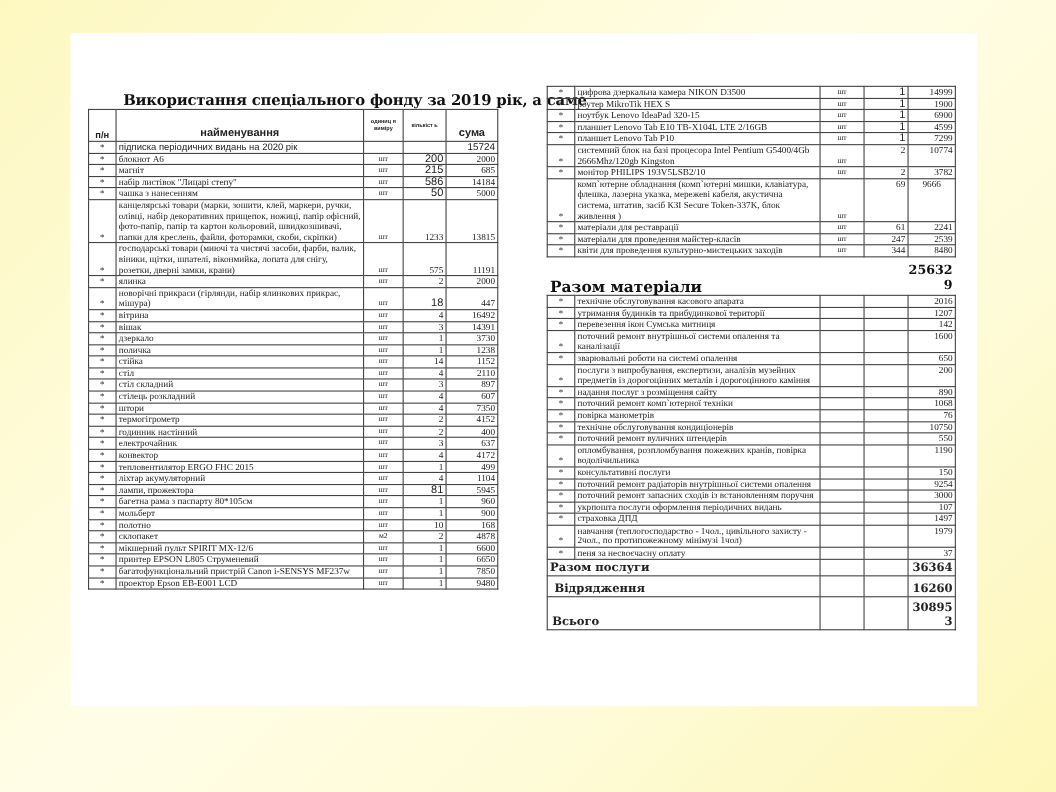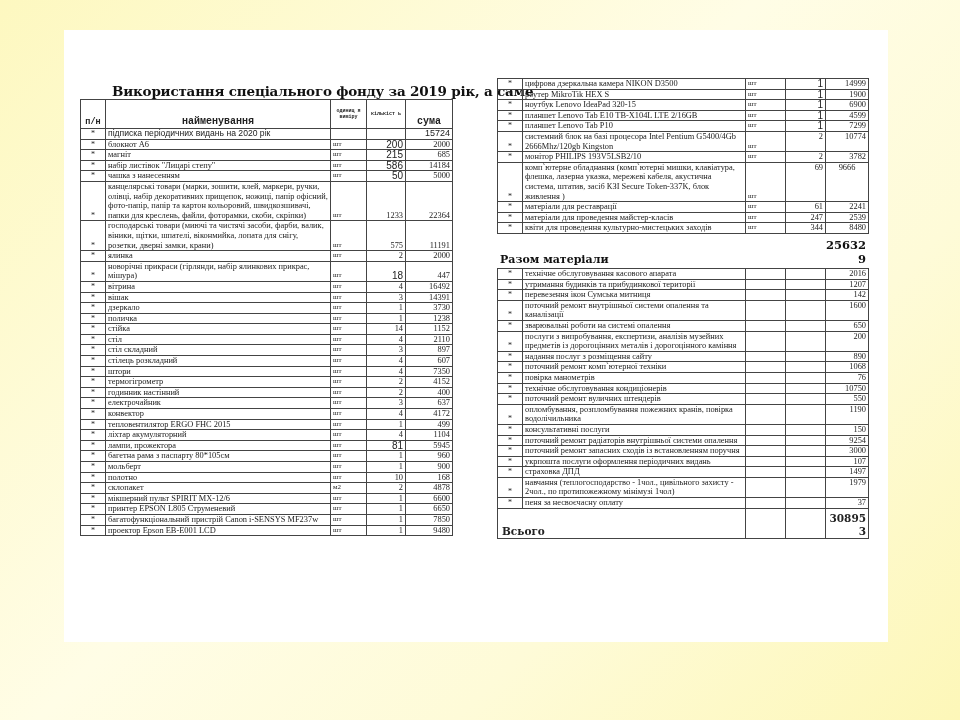--- a/index.html
+++ b/index.html
@@ -14,34 +14,34 @@
   }
   .title {
     position:absolute; left:112px; top:83px; width:350px;
     font-family:"DejaVu Serif", serif; font-weight:bold; font-size:13.5px;
     color:#111; white-space:nowrap; letter-spacing:-0.2px;
   }
   table { border-collapse:collapse; position:absolute; table-layout:fixed; color:#222; }
   td, th { border:1px solid #444; padding:0 2px; font-size:8.4px; line-height:9.6px; vertical-align:bottom; overflow:hidden; }
   .tl { left:80px; top:99px; width:372px; }
   .tr { left:497px; top:78px; width:371px; }
-  th { font-weight:bold; font-family:Liberation Mono, monospace; vertical-align:bottom; text-align:center; }
+  th { font-weight:bold; font-family:Liberation Sans, sans-serif; vertical-align:bottom; text-align:center; }
   th.small { font-size:5px; line-height:6px; vertical-align:middle; font-weight:bold; }
   th.big { font-size:10px; line-height:12px; }
   td.star { text-align:center; font-size:8px; }
-  td.unit { text-align:left; font-size:7px; }
+  td.unit { text-align:center; font-size:7px; }
   td.num { text-align:right; font-family:"Liberation Sans", sans-serif; font-size:9px; }
   td.num2 { text-align:right; }
   td.qtybig { text-align:right; font-family:"Liberation Sans", sans-serif; font-size:10px; }
   td.name { text-align:left; }
   td.name-sans { font-family:"Liberation Sans", sans-serif; font-size:8.6px; }
   .total-block {
     position:absolute; font-family:"DejaVu Serif", serif; font-weight:bold; color:#111;
   }
-  .razom-mat-label { left:500px; top:253px; font-size:11px; }
+  .razom-mat-label { left:500px; top:253px; font-size:14px; }
   .razom-mat-val { left:800px; top:238px; width:66px; text-align:right; font-size:11.5px; line-height:14px; }
   .foot td { font-family:"DejaVu Serif", serif; font-weight:bold; font-size:10.5px; line-height:13px; }
   .foot td.num { font-family:"DejaVu Serif", serif; font-size:10.5px; }
 </style>
 </head>
 <body>
 
 <div class="page"></div>
 
 <div class="title">Використання спеціального фонду за 2019 рік, а саме</div>
@@ -97,21 +97,21 @@
         <td class="name">чашка з нанесенням</td>
         <td class="unit">шт</td>
         <td class="qtybig">50</td>
         <td class="num2">5000</td>
       </tr>
       <tr>
         <td class="star">*</td>
         <td class="name">канцелярські товари (марки, зошити, клей, маркери, ручки, олівці, набір декоративних прищепок, ножиці, папір офісний, фото-папір, папір та картон кольоровий, швидкозшивачі, папки для креслень, файли, фоторамки, скоби, скріпки)</td>
         <td class="unit">шт</td>
         <td class="num2">1233</td>
-        <td class="num2">22364</td>
+        <td class="num2">13815</td>
       </tr>
       <tr>
         <td class="star">*</td>
         <td class="name">господарські товари (миючі та чистячі засоби, фарби, валик, віники, щітки, шпателі, віконмийка, лопата для снігу, розетки, дверні замки, крани)</td>
         <td class="unit">шт</td>
         <td class="num2">575</td>
         <td class="num2">11191</td>
       </tr>
       <tr>
         <td class="star">*</td>
@@ -530,20 +530,32 @@
       </tr>
       <tr>
         <td class="star">*</td>
         <td class="name">пеня за несвоєчасну оплату</td>
         <td></td>
         <td></td>
         <td class="num2">37</td>
       </tr>
     </tbody>
   <tbody class="foot">
+    <tr style="height:15px">
+      <td colspan="2">Разом послуги</td>
+      <td></td>
+        <td></td>
+      <td class="num">36364</td>
+    </tr>
+    <tr style="height:19px">
+      <td colspan="2" style="padding-left:6px">Відрядження</td>
+      <td></td>
+        <td></td>
+      <td class="num">16260</td>
+    </tr>
     <tr style="height:30px">
       <td colspan="2" style="padding-left:4px">Всього</td>
       <td></td>
         <td></td>
       <td class="num">
         <div>30895</div>
         <div>3</div>
       </td>
     </tr>
   </tbody>

